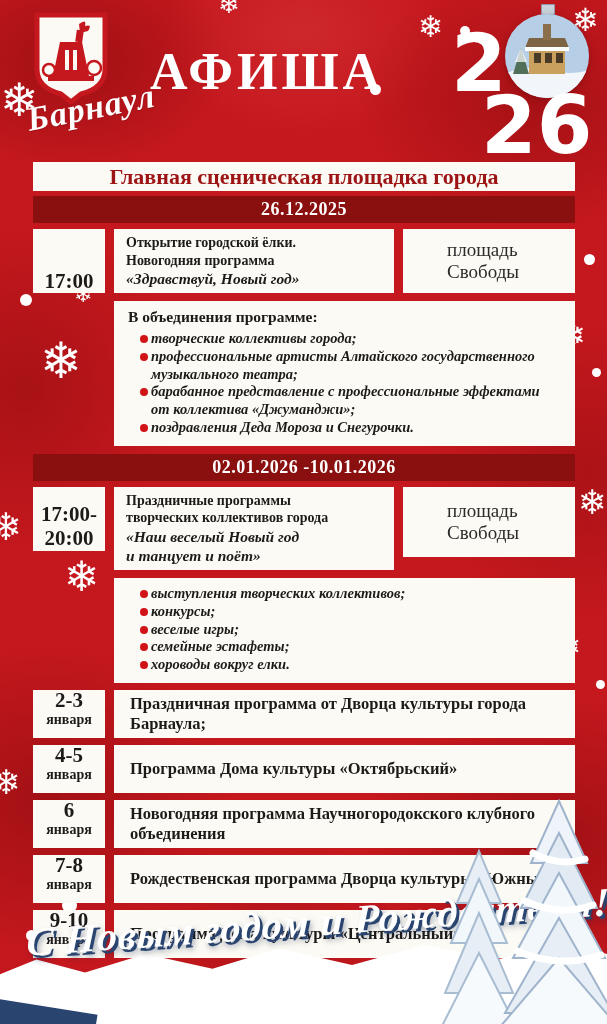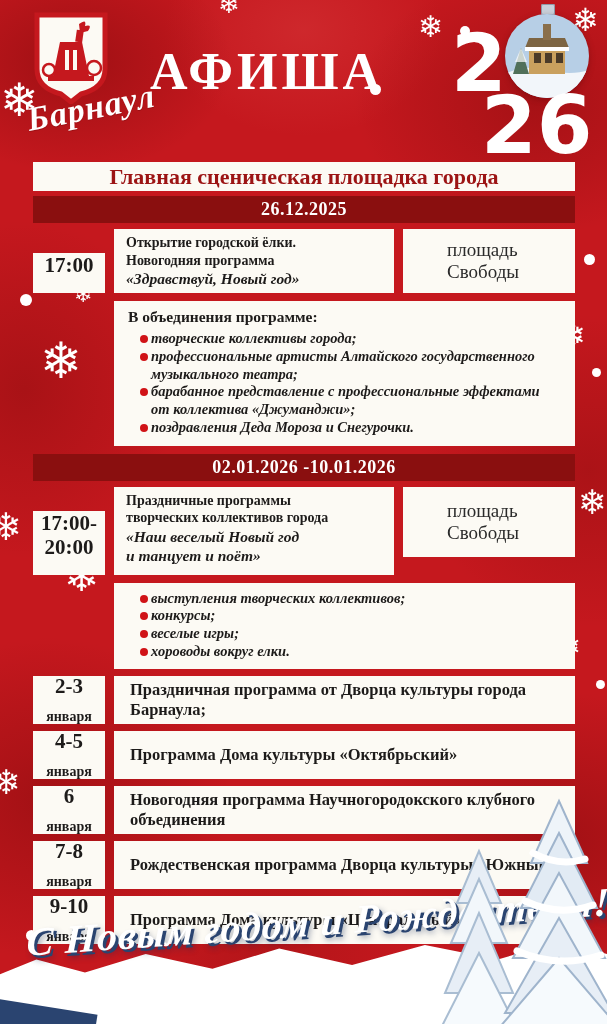--- a/index.html
+++ b/index.html
@@ -43,35 +43,35 @@
   .ornament-cap { position:absolute; right:36px; top:0; width:14px; height:11px;
     background:#c9d1da; border-radius:2px; box-shadow:0 0 0 1px #8e9aa8 inset; }
   
   .content { position:absolute; left:33px; top:162px; width:542px; z-index:2; }
   .banner { background:#fcfaf4; height:29px; display:flex; align-items:center; justify-content:center;
     color:#9c1414; font-weight:bold; font-size:22px; }
   .datebar { margin-top:5px; background:#8a0f0f; height:27px; display:flex; align-items:center;
     justify-content:center; color:#fff; font-weight:bold; font-size:18px; letter-spacing:.5px; }
   .row { display:flex; gap:9px; margin-top:6px; align-items:stretch; }
   .timebox { flex:none; width:72px; background:#fcfaf4; display:flex; flex-direction:column;
-    align-items:center; justify-content:flex-start; font-weight:bold; font-size:21px; color:#1d1b1a; line-height:1.15;margin-top:24px; }
+    align-items:center; justify-content:flex-end; font-weight:bold; font-size:21px; color:#1d1b1a; line-height:1.15; }
   .eventbox { flex:1; background:#fcfaf4; padding:5px 12px; color:#1d1b1a; }
   .event-title { font-weight:bold; font-size:14px; line-height:1.25; }
   .event-sub { font-weight:bold; font-style:italic; font-size:15.5px; line-height:1.25; }
   .locbox { flex:none; width:172px; background:#fcfaf4; display:flex; align-items:center;
     justify-content:center; font-size:19px; color:#2b2b2b;padding-left:44px; }
   .locbox.short { align-self:flex-start; height:70px; }
   .program { margin-top:8px; margin-left:81px; background:#fcfaf4; padding:7px 14px 9px 14px; color:#1d1b1a; }
   .program-heading { font-weight:bold; font-size:15.5px; margin-bottom:4px; }
   .program ul { list-style:none; }
   .program li { display:flex; gap:3px; font-weight:bold; font-style:italic; font-size:14.5px; line-height:1.22; }
   .bullet-dot { flex:none; width:8px; height:8px; border-radius:50%; background:#d01317; margin-top:5px; margin-left:12px; }
   .srow { display:flex; gap:9px; margin-top:7px; align-items:stretch; }
   .sdate { flex:none; width:72px; background:#fcfaf4; height:48px; display:flex; flex-direction:column;
-    align-items:center; justify-content:space-between; color:#1d1b1a; line-height:1; }
+    align-items:center; justify-content:flex-start; color:#1d1b1a; line-height:1; }
   .sdate .d1 { font-weight:bold; font-size:21px; }
   .sdate .d2 { font-weight:bold; font-size:14px; margin-top:2px; }
   .stext { flex:1; background:#fcfaf4; display:flex; align-items:center; padding:4px 16px;
     font-weight:bold; font-size:16.5px; line-height:1.2; color:#1d1b1a; }
   
   .greeting { position:absolute; left:26px; top:906px; width:480px; z-index:4;
     color:#fff; font-style:italic; font-weight:bold; font-size:40px; line-height:1;
     transform:rotate(-4deg) skewX(-6deg); letter-spacing:1px; white-space:nowrap;
     text-shadow:3px 3px 0 #2a4470, 4px 5px 6px rgba(20,40,80,.45); }
   .snowband { position:absolute; left:0; bottom:0; width:100%; height:92px; background:#ffffff; z-index:3;
@@ -212,20 +212,24 @@
         <li>
             <span class="bullet-dot"></span>
             <span>конкурсы;</span>
           </li>
         <li>
             <span class="bullet-dot"></span>
             <span>веселые игры;</span>
           </li>
         <li>
             <span class="bullet-dot"></span>
+            <span>семейные эстафеты;</span>
+          </li>
+        <li>
+            <span class="bullet-dot"></span>
             <span>хороводы вокруг елки.</span>
           </li>
       </ul>
     </div>
 
     <div class="srow">
       <div class="sdate">
         <span class="d1">2-3</span>
         <span class="d2">января</span>
       </div>

